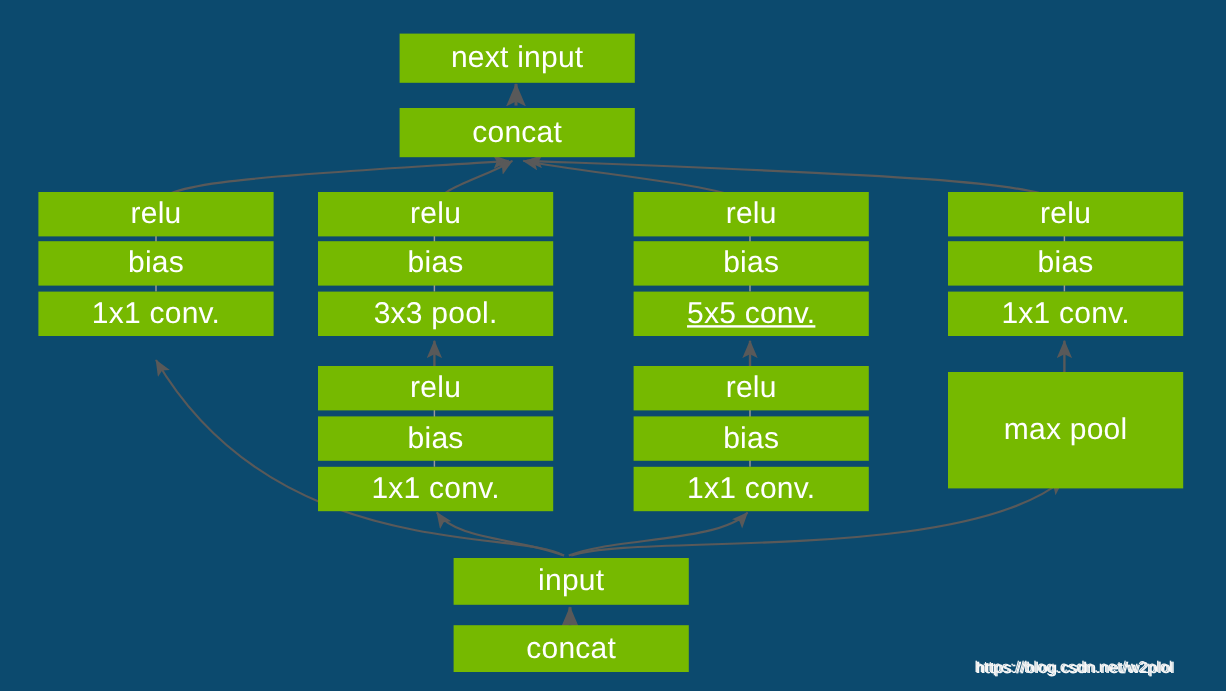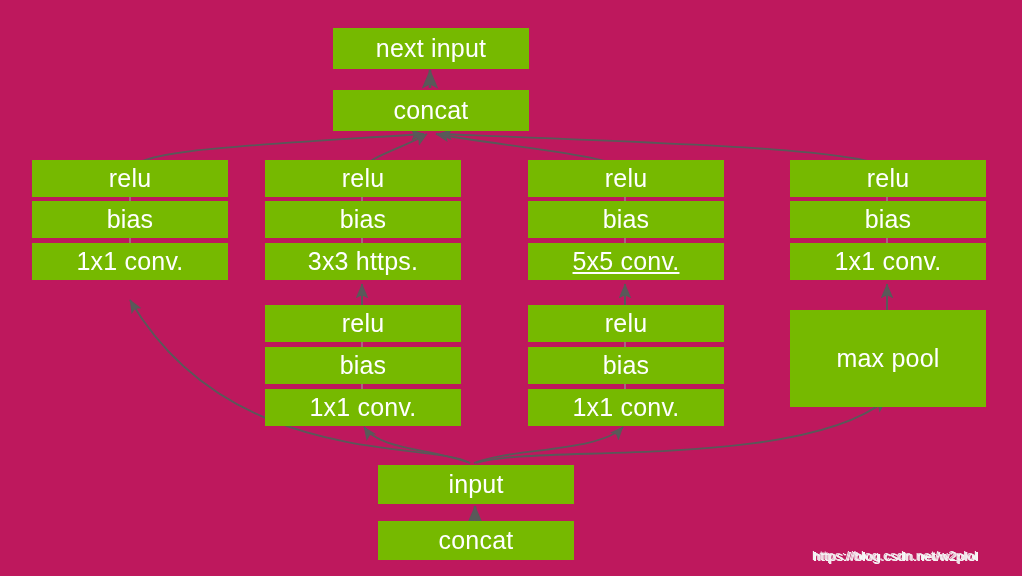--- a/index.html
+++ b/index.html
@@ -8,21 +8,21 @@
     padding: 0;
     background: #ffffff;
   }
   body {
     font-family: "Liberation Sans", "DejaVu Sans", sans-serif;
   }
   #canvas {
     position: relative;
     width: 1022px;
     height: 576px;
-    background: #be185d;
+    background: #0c4a6e;
     overflow: hidden;
   }
   svg.edges {
     position: absolute;
     left: 0;
     top: 0;
     width: 1022px;
     height: 576px;
     pointer-events: none;
   }
@@ -93,21 +93,21 @@
 
   <div class="node" style="left:333px; top:28px; width:196px; height:41px;">next input</div>
   <div class="node" style="left:333px; top:90px; width:196px; height:41px;">concat</div>
 
   <div class="node" style="left:32px; top:160px; width:196px; height:37px;">relu</div>
   <div class="node" style="left:32px; top:201px; width:196px; height:37px;">bias</div>
   <div class="node" style="left:32px; top:243px; width:196px; height:37px;">1x1 conv.</div>
 
   <div class="node" style="left:265px; top:160px; width:196px; height:37px;">relu</div>
   <div class="node" style="left:265px; top:201px; width:196px; height:37px;">bias</div>
-  <div class="node" style="left:265px; top:243px; width:196px; height:37px;">3x3 https.</div>
+  <div class="node" style="left:265px; top:243px; width:196px; height:37px;">3x3 pool.</div>
   <div class="node" style="left:265px; top:305px; width:196px; height:37px;">relu</div>
   <div class="node" style="left:265px; top:347px; width:196px; height:37px;">bias</div>
   <div class="node" style="left:265px; top:389px; width:196px; height:37px;">1x1 conv.</div>
 
   <div class="node" style="left:528px; top:160px; width:196px; height:37px;">relu</div>
   <div class="node" style="left:528px; top:201px; width:196px; height:37px;">bias</div>
   <div class="node" style="left:528px; top:243px; width:196px; height:37px;text-decoration:underline;">5x5 conv.</div>
   <div class="node" style="left:528px; top:305px; width:196px; height:37px;">relu</div>
   <div class="node" style="left:528px; top:347px; width:196px; height:37px;">bias</div>
   <div class="node" style="left:528px; top:389px; width:196px; height:37px;">1x1 conv.</div>

